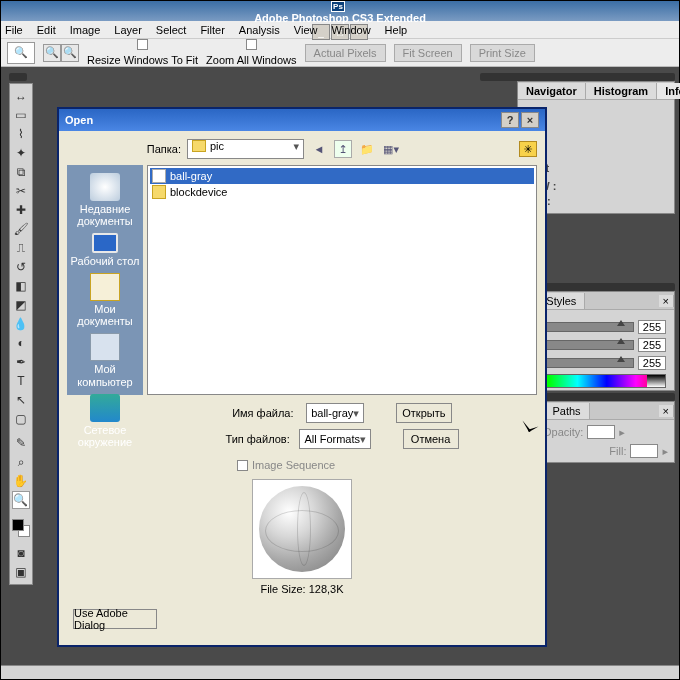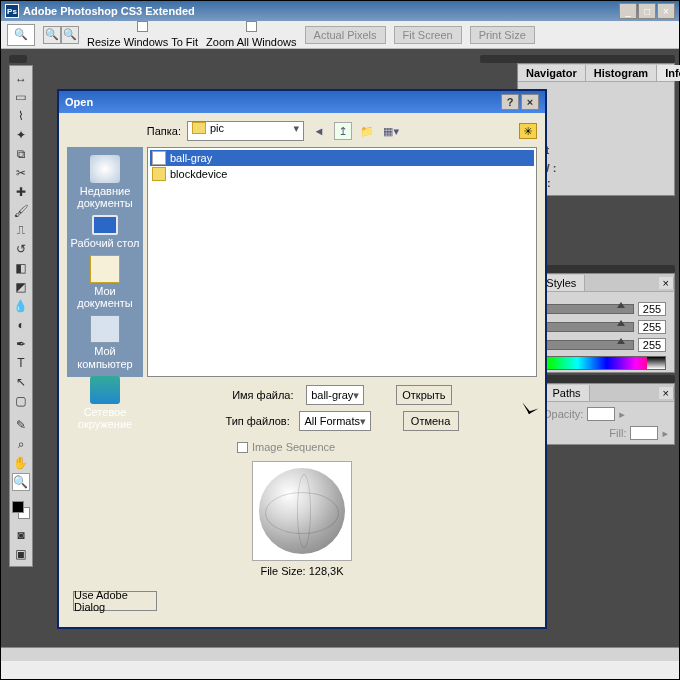--- a/index.html
+++ b/index.html
@@ -1,20 +1,20 @@
 <!DOCTYPE html>
 <html><head>
 <meta charset="utf-8">
 <style>
 * { box-sizing: border-box; font-family: Tahoma, Arial, sans-serif; font-size: 11px; }
 body { margin: 0; width: 680px; height: 680px; background: #4a4a4a; overflow: hidden; }
 
 
 .app { width: 680px; height: 680px; background: #ededed; border: 1px solid #000; }
-.titlebar { background: linear-gradient(#3b6ea5,#7a9bc2); color:#fff; height:20px; display:flex; align-items:center; padding:0 4px; }
+.titlebar { background: linear-gradient(#3b6ea5,#7a9bc2); color:#fff; height:20px; display:flex; align-items:center; padding:0 4px;flex-direction:column; }
 .titlebar .ps-icon { width:14px; height:14px; background:#0a3f7a; border:1px solid #fff; margin-right:4px; display:flex; align-items:center; justify-content:center; font-size:8px; font-weight:bold; }
 .titlebar .title { flex:1; font-weight:bold; }
 .win-btns { display:flex; gap:1px; }
 .win-btn { width:18px; height:16px; background:#d4d0c8; border:1px solid #888; display:flex; align-items:center; justify-content:center; font-size:10px; }
 
 .menubar { height:18px; background:#ededed; display:flex; align-items:center; padding:0 4px; gap:14px; border-bottom:1px solid #ccc; }
 .menubar span { cursor:default; }
 
 .optbar { height:28px; background:#ededed; border-bottom:1px solid #bbb; display:flex; align-items:center; padding:2px 6px; gap:8px; }
 .optbar .zoom-box { width:28px; height:22px; border:1px solid #999; background:#fff; display:flex; align-items:center; justify-content:center; }
@@ -111,20 +111,32 @@
   <div class="titlebar">
     <div class="ps-icon">Ps</div>
     <span class="title">Adobe Photoshop CS3 Extended</span>
     <div class="win-btns">
       <div class="win-btn">_</div>
       <div class="win-btn">□</div>
       <div class="win-btn">×</div>
     </div>
   </div>
 
+  <div class="menubar">
+    <span>File</span>
+    <span>Edit</span>
+    <span>Image</span>
+    <span>Layer</span>
+    <span>Select</span>
+    <span>Filter</span>
+    <span>Analysis</span>
+    <span>View</span>
+    <span>Window</span>
+    <span>Help</span>
+  </div>
 
   <div class="optbar">
     <div class="zoom-box">🔍</div>
     <div class="zbtns">
       <div class="zb">🔍</div>
       <div class="zb">🔍</div>
     </div>
     <label>
         <span class="chk"></span>
         <span>Resize Windows To Fit</span>

